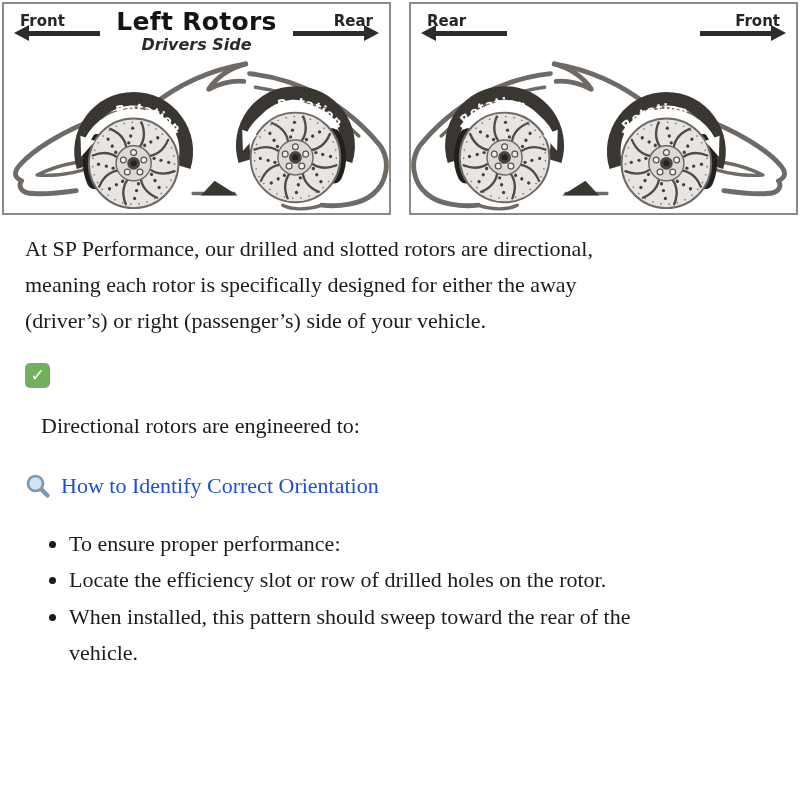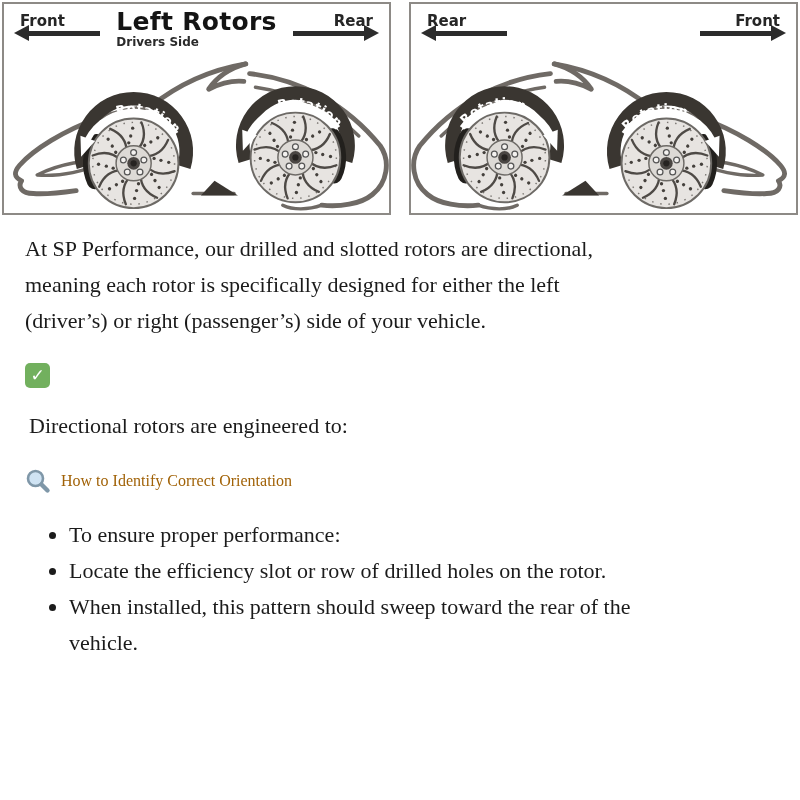--- a/index.html
+++ b/index.html
@@ -23,47 +23,47 @@
   }
   .dir { width:86px; margin-top:3px; }
   .dir .txt { font-weight:bold; font-size:15px; color:#262626; padding:0 6px; }
   .dir.left .txt  { text-align:left; }
   .dir.right .txt { text-align:right; }
   .arrow-row { display:flex; align-items:center; height:10px; margin-top:-2px; }
   .ah { width:0; height:0; border-top:8px solid transparent; border-bottom:8px solid transparent; }
   .ah.left  { border-right:15px solid #2c2c2c; }
   .ah.right { border-left:15px solid #2c2c2c; }
   .tail { flex:1; height:5px; background:#2c2c2c; }
-  .title-block { text-align:left; }
+  .title-block { text-align:center; }
   .panel-title { font-size:25px; font-weight:bold; letter-spacing:0.3px; color:#141414; line-height:1.05; }
-  .panel-sub { font-size:12px; font-weight:bold; color:#2a2a2a; }
+  .panel-sub { font-size:16px; font-weight:bold; font-style:italic; color:#2a2a2a; }
   .car-svg { position:absolute; left:0; top:0; width:100%; height:100%; }
 
   .body-line  { stroke:#6f6a65; stroke-width:5;   fill:none; stroke-linecap:round; stroke-linejoin:round; }
   .body-thin  { stroke:#6f6a65; stroke-width:3.5; fill:none; stroke-linecap:round; stroke-linejoin:round; }
   .caliper    { stroke:#22201d; stroke-width:16;  fill:none; stroke-linecap:round; }
   .slot       { stroke:#4e4a46; stroke-width:2.4; fill:none; stroke-linecap:round; }
   .rot-arrow  { stroke:#ffffff; stroke-width:6;   fill:none; }
   .rot-head   { fill:#ffffff; }
   .rot-text   { fill:#ffffff; font-family:"DejaVu Sans", sans-serif; font-weight:bold; font-size:13px; letter-spacing:0.5px; }
 
   
   .content { padding:4px 40px 0 25px; font-size:22px; line-height:1.64; }
   .intro { white-space:pre-line; margin:12px 0 0 0; }
   .h-row { display:flex; align-items:center; gap:10px; margin:24px 0 0 0; }
   .h-bold { font-weight:bold; font-size:23px; }
-  .h-reg  { font-weight:normal; font-size:16px; color:#a16207; }
+  .h-reg  { font-weight:normal; font-size:22px; color:#1d4ed8; }
   .check-icon {
     width:25px; height:25px; border-radius:5px; background:#72b05e;
     color:#fff; display:flex; align-items:center; justify-content:center;
     font-family:"DejaVu Sans", sans-serif; font-weight:bold; font-size:17px;
     flex:0 0 auto;
   }
   .mag-icon { flex:0 0 auto; display:block; }
-  .lead { margin:20px 0 0 4px; }
+  .lead { margin:20px 0 0 16px; }
   ul { margin:14px 0 0 0; padding-left:44px; }
   ul.second { margin-top:22px; }
   li { white-space:pre-line; margin:0; }
 </style>
 </head>
 <body>
 
 <div class="diagram">
 
   <svg width="0" height="0" style="position:absolute" aria-hidden="true">
@@ -181,21 +181,21 @@
       <path class="rot-arrow" d="M 52.6,121.6 A 53 53 0 0 1 145.8,133.9"></path>
       <polygon class="rot-head" points="12,0 -8,-8 -8,8" transform="translate(145.8,133.9) rotate(70)"></polygon>
       <text class="rot-text"><textPath href="#tp-rr" startOffset="8%">Rotation</textPath></text>
     </svg>
   </div>
 </div>
 
 <div class="content">
 
   <p class="intro">At SP Performance, our drilled and slotted rotors are directional,
-meaning each rotor is specifically designed for either the left
+meaning each rotor is specifically designed for either the away
 (driver’s) or right (passenger’s) side of your vehicle.</p>
 
   <div class="h-row">
     <div class="check-icon">✓</div>
   </div>
 
   <p class="lead">Directional rotors are engineered to:</p>
 
 
   <div class="h-row">

